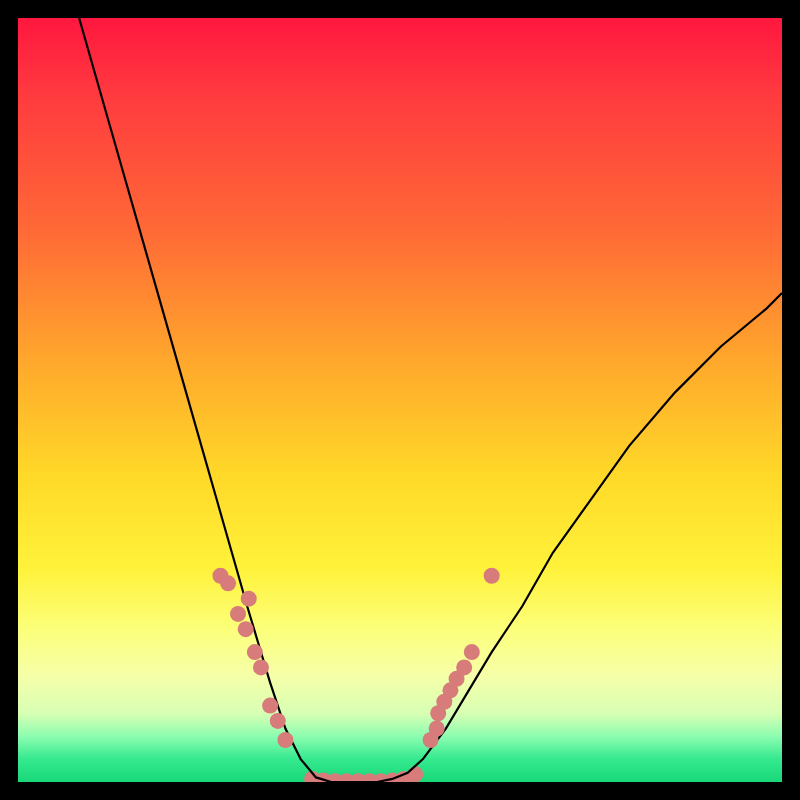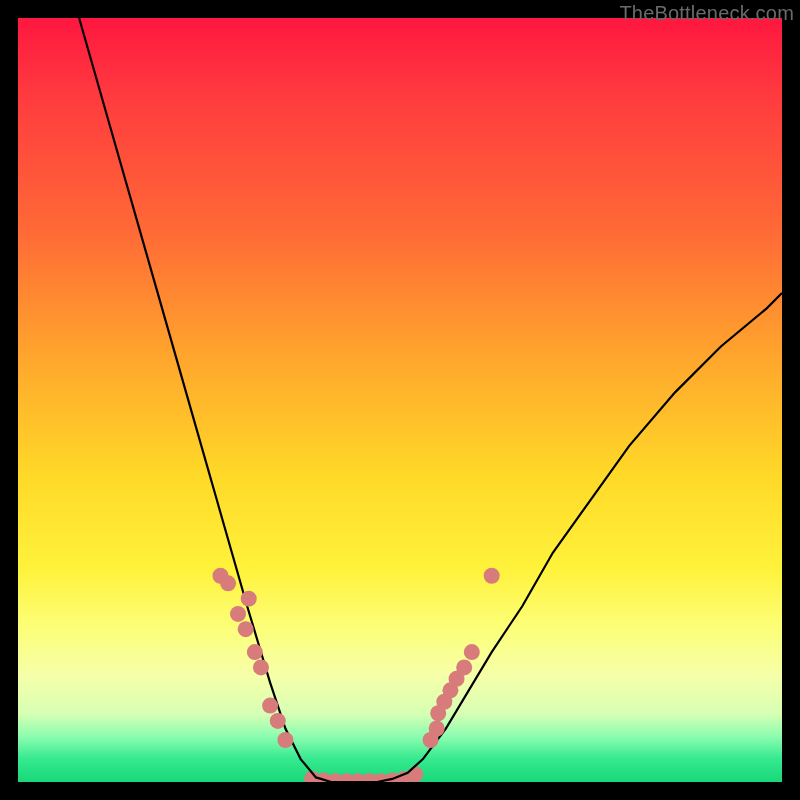--- a/index.html
+++ b/index.html
@@ -102,14 +102,13 @@
           <circle cx="426.31" cy="683.78" r="8" fill="#d77b7b"></circle>
           <circle cx="432.42" cy="672.32" r="8" fill="#d77b7b"></circle>
           <circle cx="438.54" cy="660.86" r="8" fill="#d77b7b"></circle>
           <circle cx="446.18" cy="649.40" r="8" fill="#d77b7b"></circle>
           <circle cx="453.82" cy="634.12" r="8" fill="#d77b7b"></circle>
           <circle cx="473.68" cy="557.72" r="8" fill="#d77b7b"></circle>
         </g>
     </svg>
   </div>
 
-  <div class="watermark">TheBottleneck.com</div>
 </div>
 
 </body></html>

